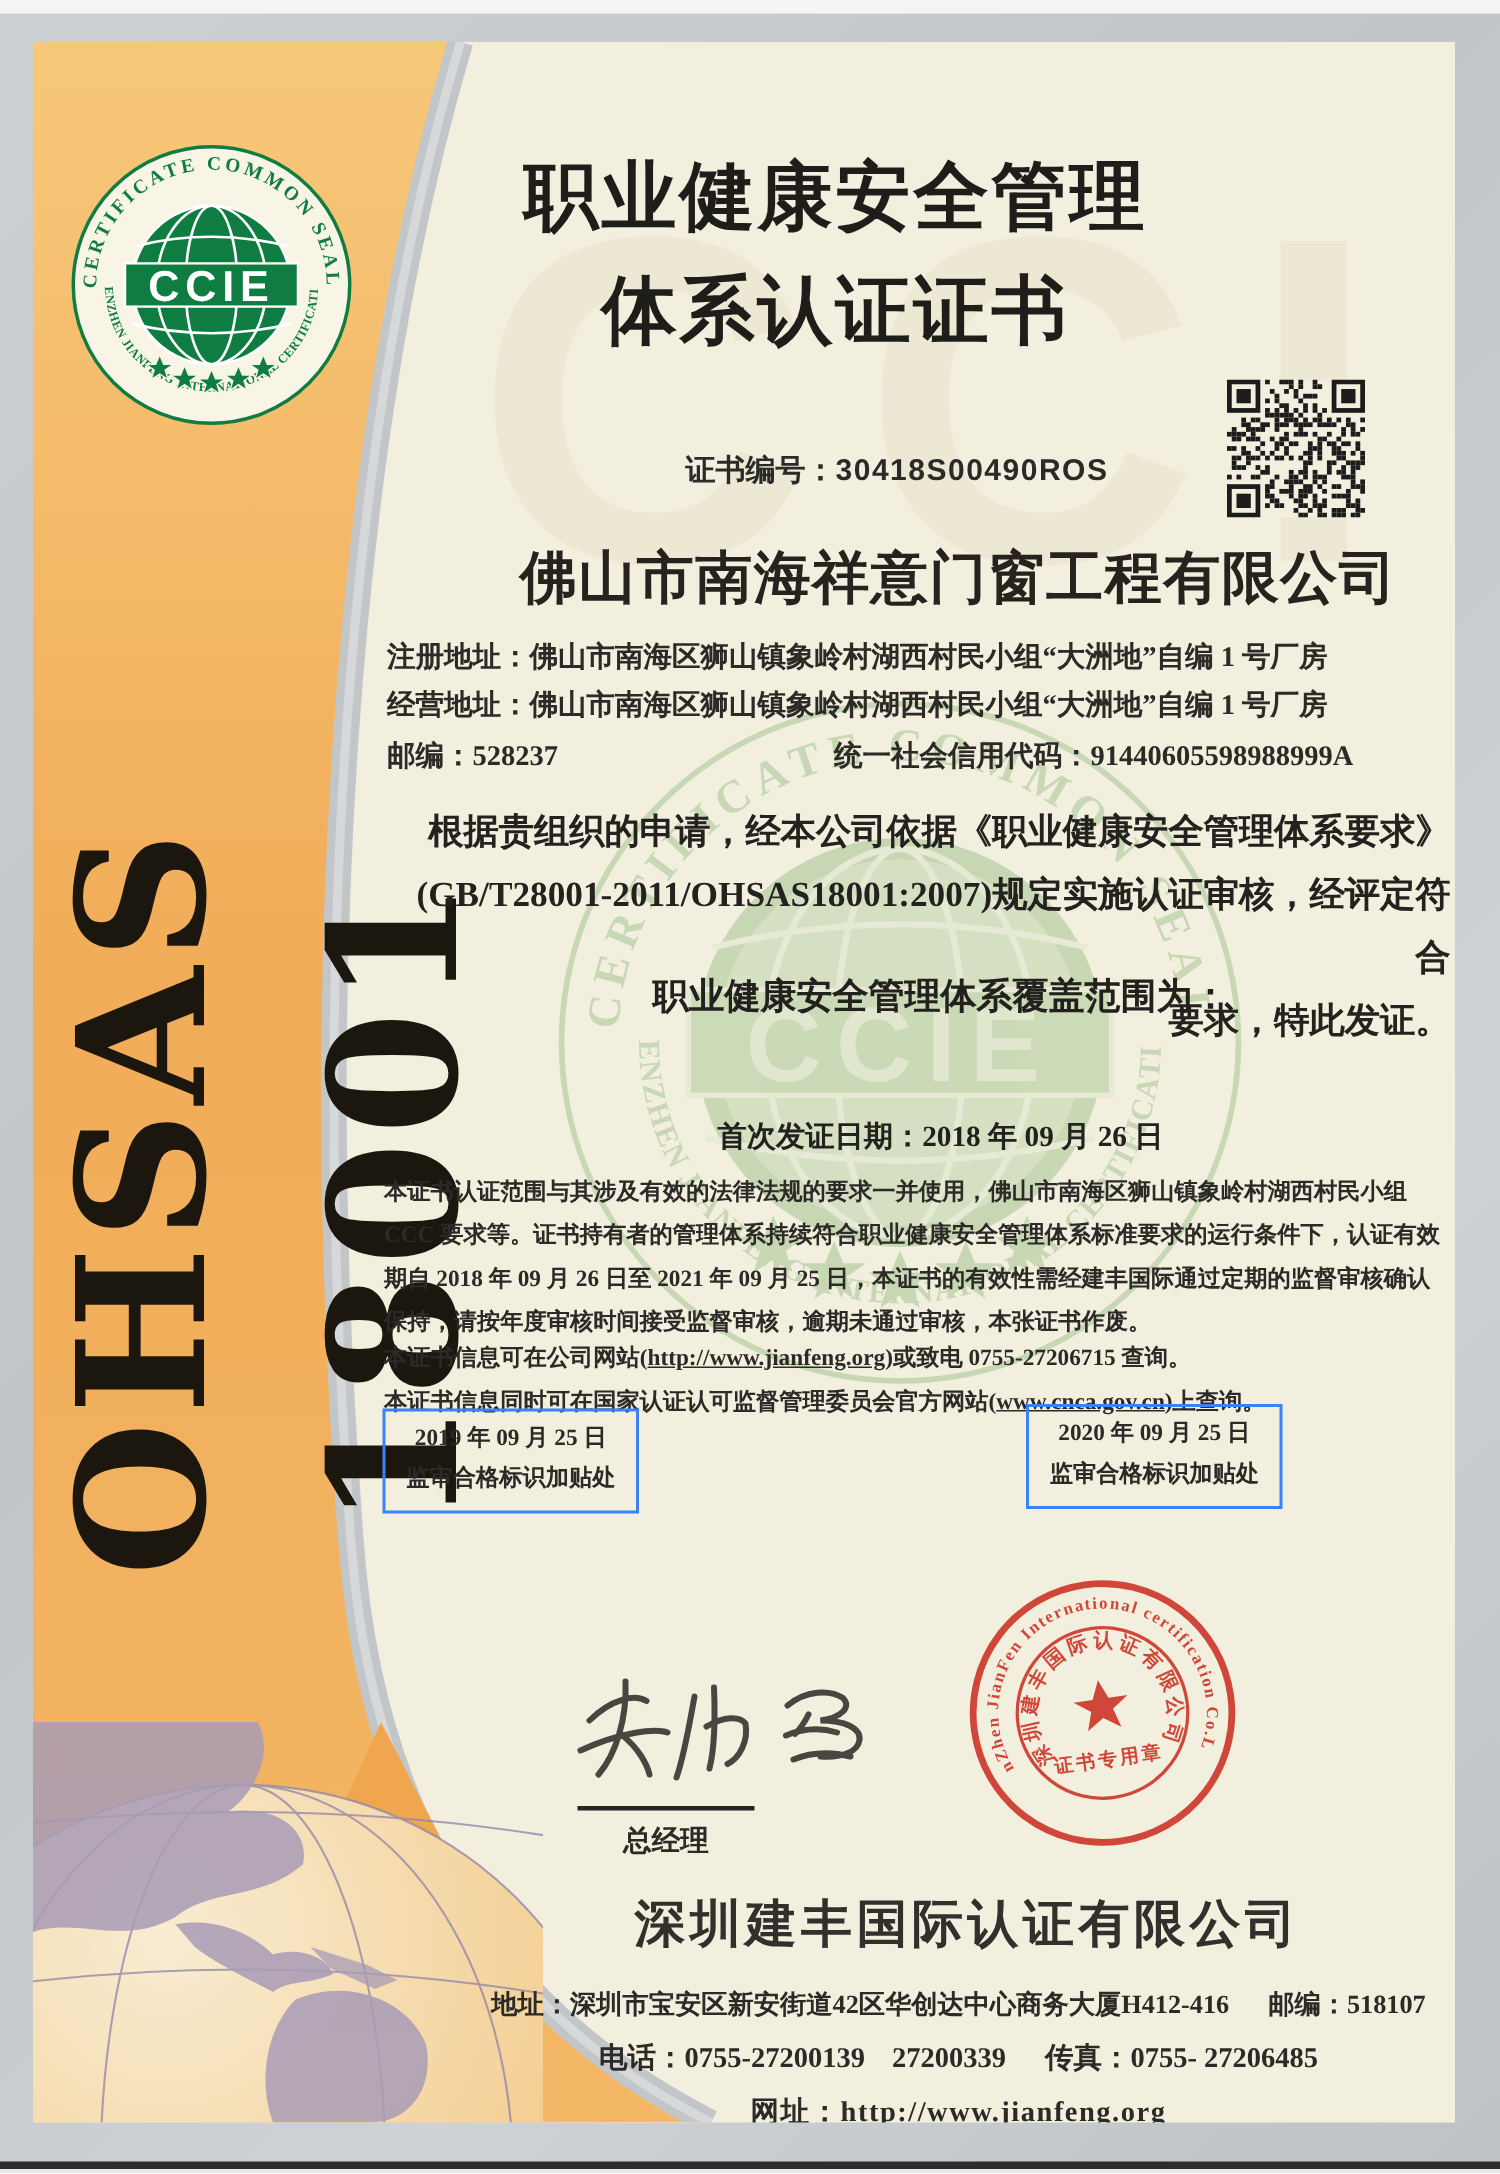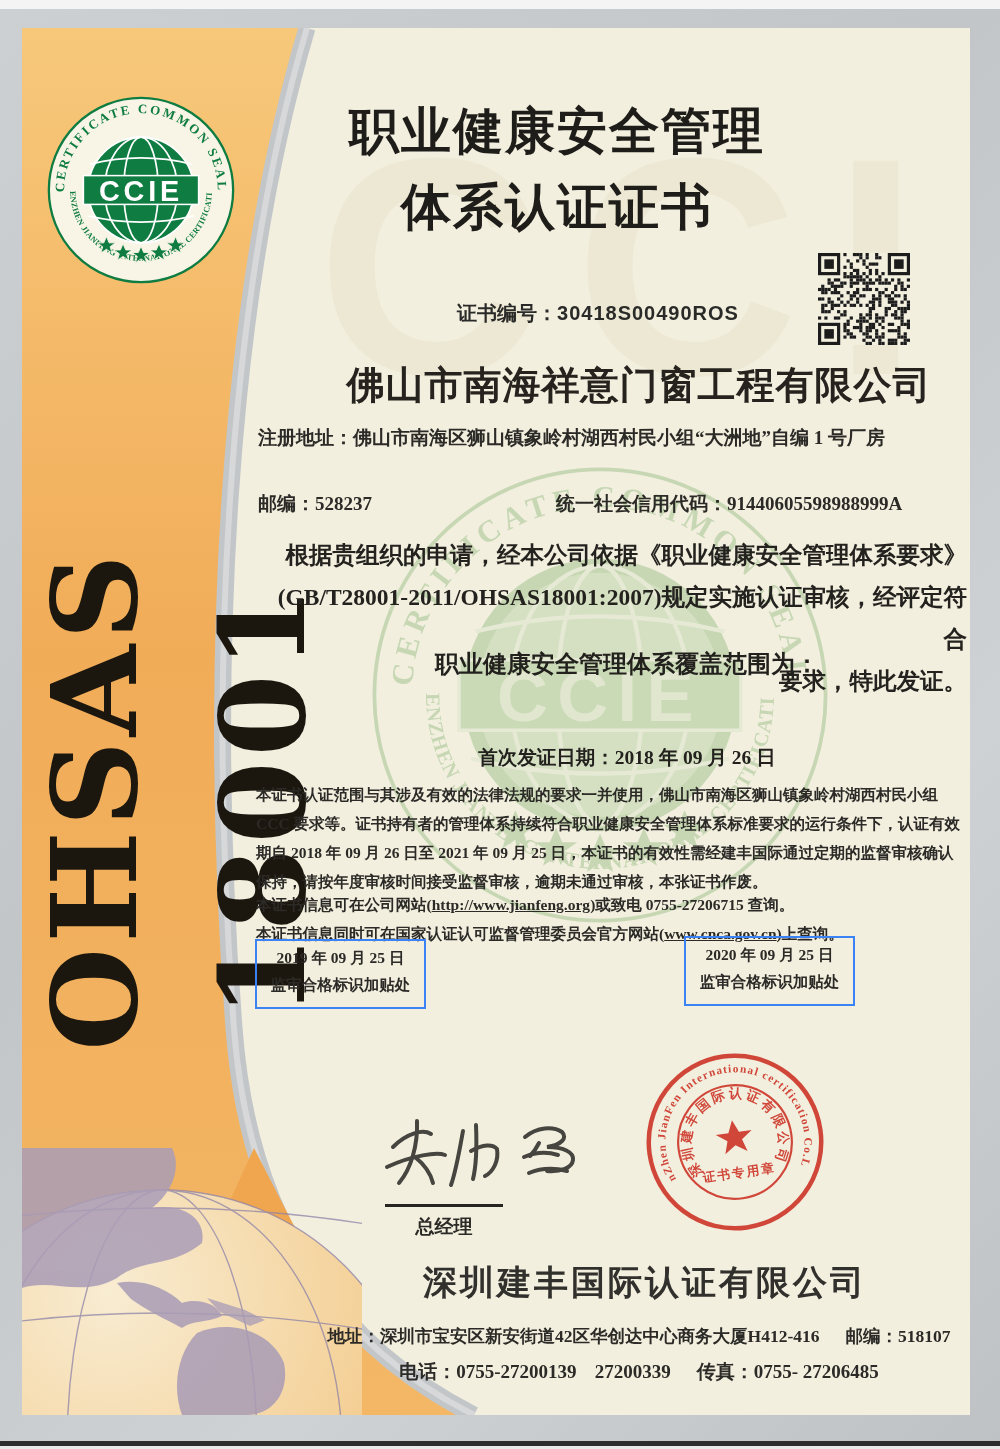--- a/index.html
+++ b/index.html
@@ -455,20 +455,23 @@
 
   <div class="abs z4 certno ctr">
     <span>证书编号：</span><span class="num">30418S00490ROS</span>
   </div>
 
   <div class="abs z4 company ctr">佛山市南海祥意门窗工程有限公司</div>
 
   <div class="abs z4 addr" style="top:397px;">
     <span>注册地址：</span><span>佛山市南海区狮山镇象岭村湖西村民小组“大洲地”自编 1 号厂房</span>
   </div>
+  <div class="abs z4 addr" style="top:429px;">
+    <span>经营地址：</span><span>佛山市南海区狮山镇象岭村湖西村民小组“大洲地”自编 1 号厂房</span>
+  </div>
 
   <div class="abs z4 meta" style="left:236px;top:463px;">
     <span>邮编：</span><span>528237</span>
   </div>
   <div class="abs z4 meta" style="left:534px;top:463px;text-align:center;">
     <span>统一社会信用代码：</span><span>91440605598988999A</span>
   </div>
 
   <div class="abs z4 grant" style="top:506px;">
     <div>根据贵组织的申请，经本公司依据《职业健康安全管理体系要求》</div>
@@ -539,14 +542,17 @@
   <div class="abs z4 issuer-name ctr">深圳建丰国际认证有限公司</div>
 
   <div class="abs z4 contact ctr" style="top:1296px;width:700px;left:267px;">
     <span>地址：</span><span>深圳市宝安区新安街道42区华创达中心商务大厦H412-416</span><span class="gap"></span><span>邮编：</span><span>518107</span>
   </div>
 
   <div class="abs z4 contact c2 ctr" style="top:1331px;width:700px;left:267px;">
     <span>电话：</span><span>0755-27200139</span><span class="gap2"></span><span>27200339</span><span class="gap"></span><span>传真：</span><span>0755- 27206485</span>
   </div>
 
+  <div class="abs z4 contact c2 ctr" style="top:1367px;width:700px;left:267px;letter-spacing:1px;">
+    <span>网址：</span><span>http://www.jianfeng.org</span>
+  </div>
 
 </div>
 
 </body></html>

